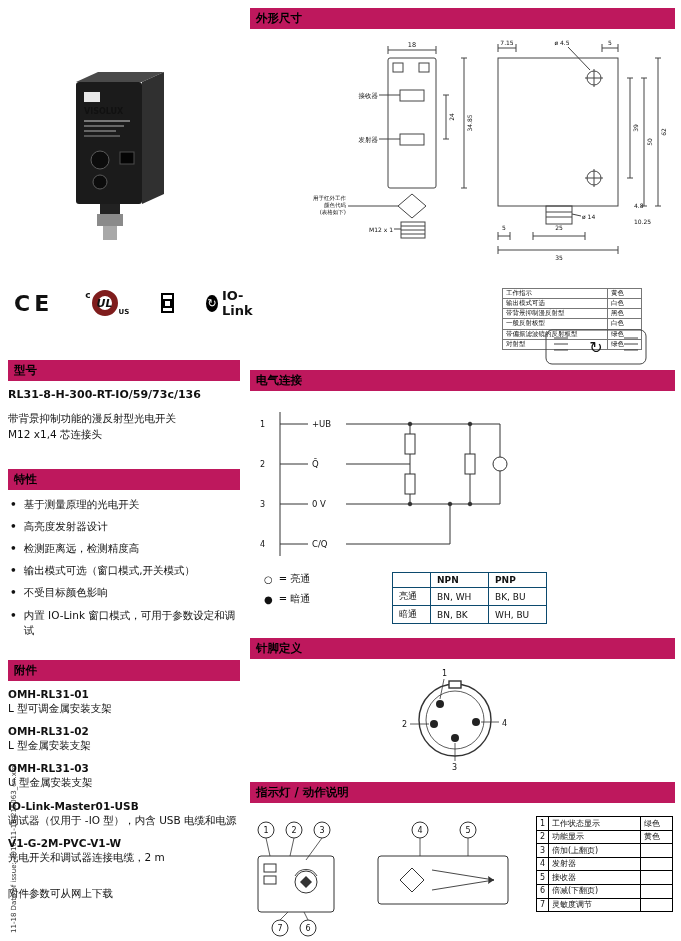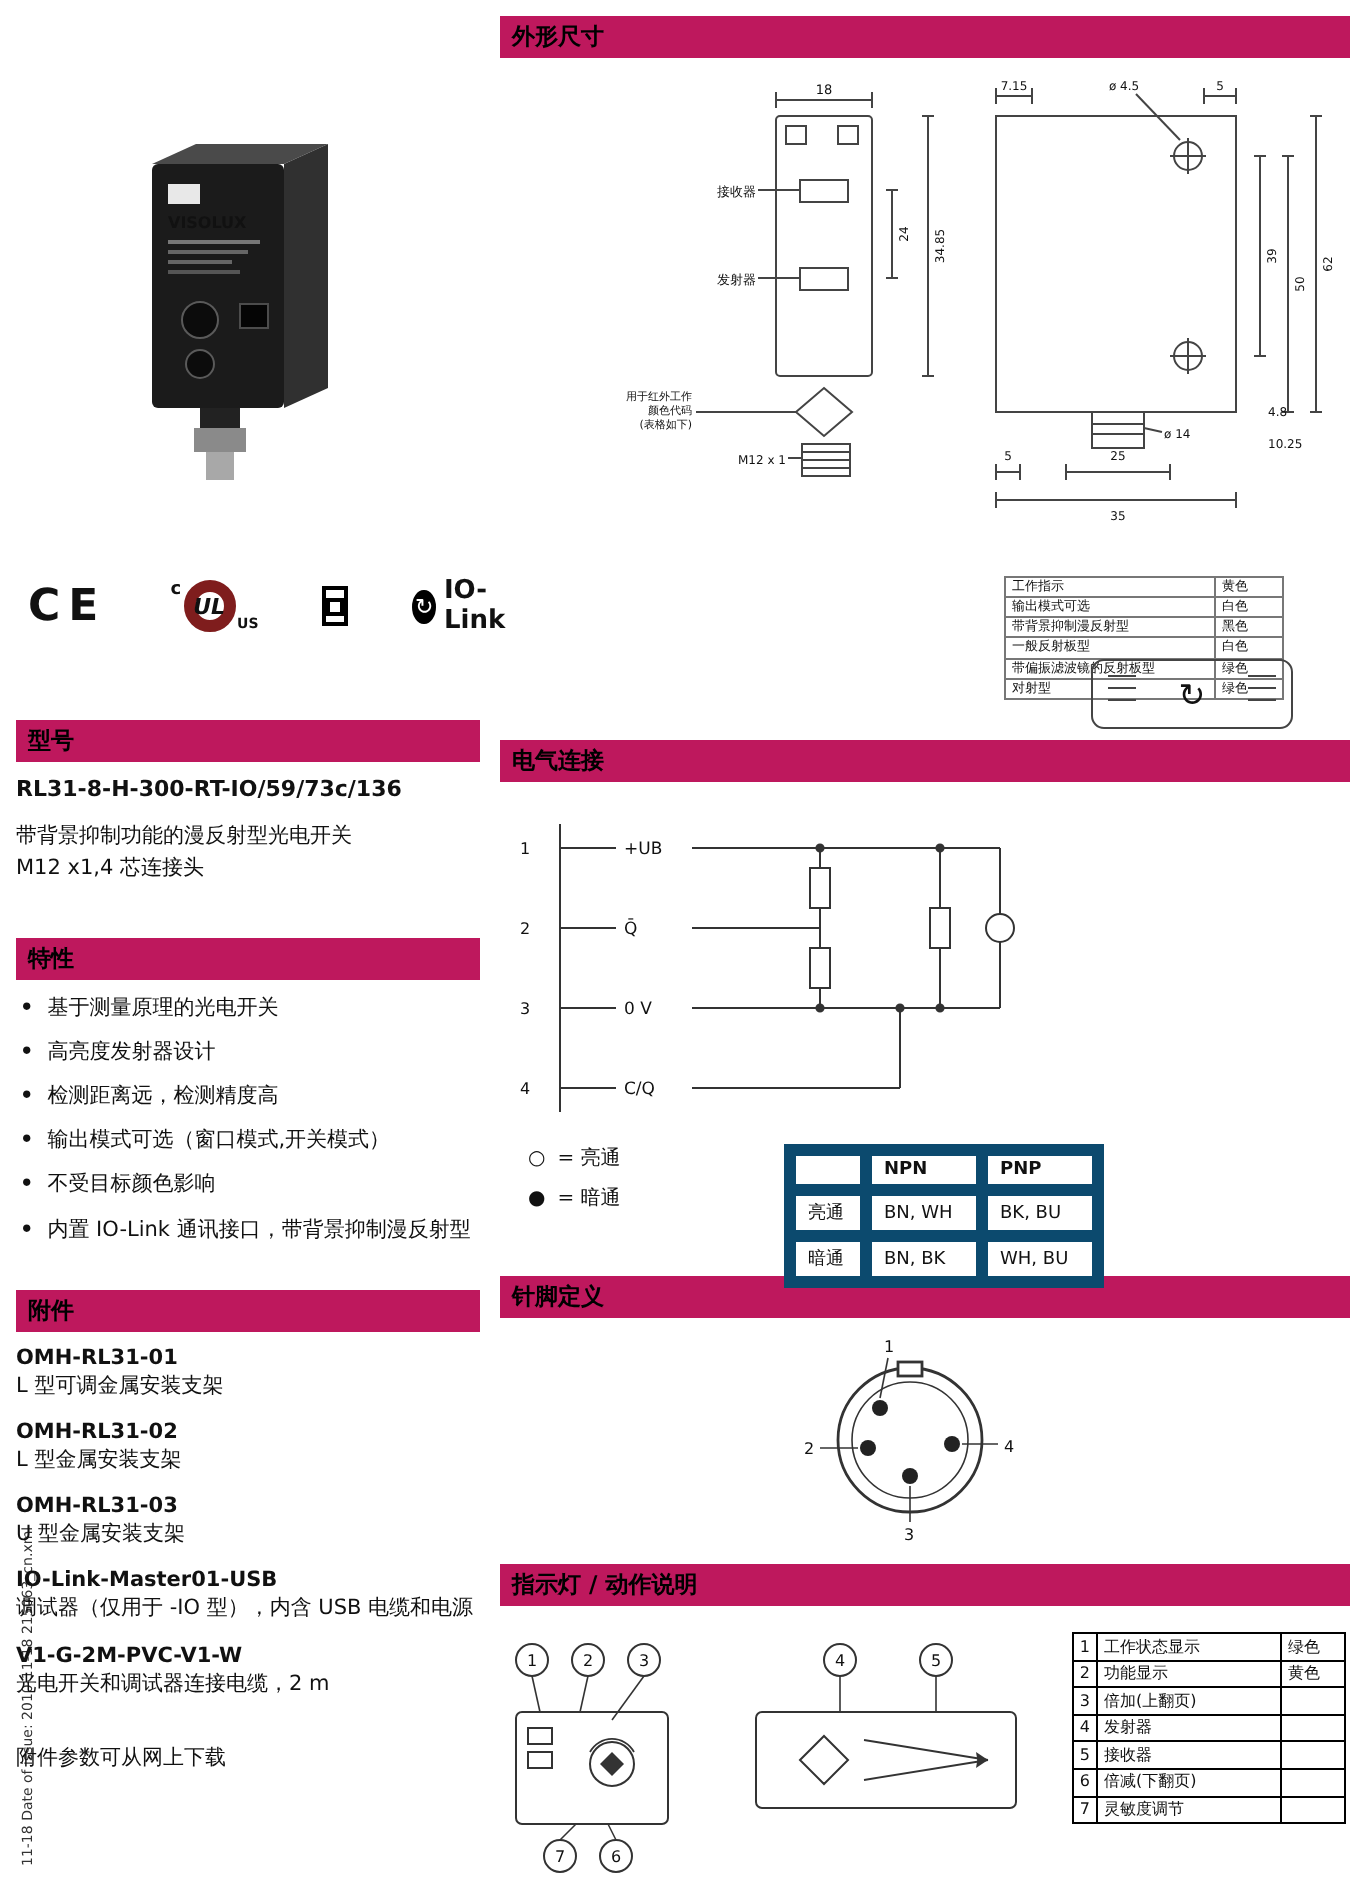--- a/index.html
+++ b/index.html
@@ -59,21 +59,21 @@
     border-collapse:collapse; font-size:6.5px;margin-top:16px; }
   .dim-legend td { border:1px solid #777; padding:1px 3px; line-height:1.1; }
   .dim-legend td.val { width:34px; }
 
   
   .el-body { height:240px; padding-top:4px; }
   .el-bottom { display:flex; align-items:flex-start; margin:2px 0 0 14px; }
   .el-legend { font-size:10px; width:118px; }
   .el-legend div { display:flex; gap:6px; margin-bottom:6px; align-items:center; }
   .el-table { border-collapse:collapse; font-size:9px; margin-left:10px; }
-  .el-table td { border:6px solid #0c4a6e; padding:2px 6px; min-width:58px; }
+  .el-table td { border:1px solid #0c4a6e; padding:2px 6px; min-width:58px; }
   .el-table td.rowname { min-width:38px; }
   .el-table .hdr { font-weight:bold; }
 
   
   .pin-body { height:116px; }
 
   
   .ind-body { display:flex; padding-top:6px; }
   .ind-table { border-collapse:collapse; font-size:8px; margin-left:auto; margin-right:2px;
     align-self:flex-start; }
@@ -147,21 +147,21 @@
       <li>
           <span>检测距离远，检测精度高</span>
         </li>
       <li>
           <span>输出模式可选（窗口模式,开关模式）</span>
         </li>
       <li>
           <span>不受目标颜色影响</span>
         </li>
       <li>
-          <span>内置 IO-Link 通讯接口，带背景抑制漫反射型</span>
+          <span>内置 IO-Link 窗口模式，可用于参数设定和调试</span>
         </li>
     </ul>
 
     <div class="sec-h">附件</div>
     <div class="acc-item">
       <div class="acc-name">OMH-RL31-01</div>
       <div class="acc-desc">L 型可调金属安装支架</div>
     </div>
     <div class="acc-item">
       <div class="acc-name">OMH-RL31-02</div>

